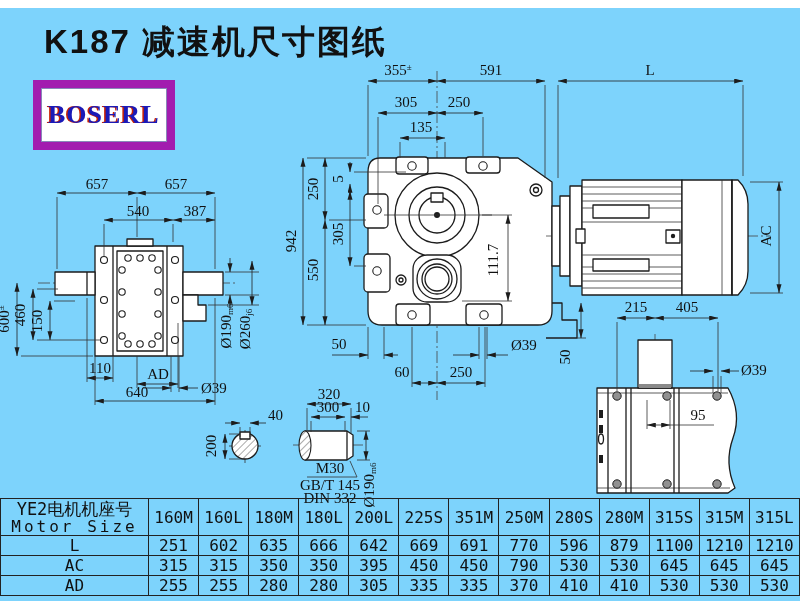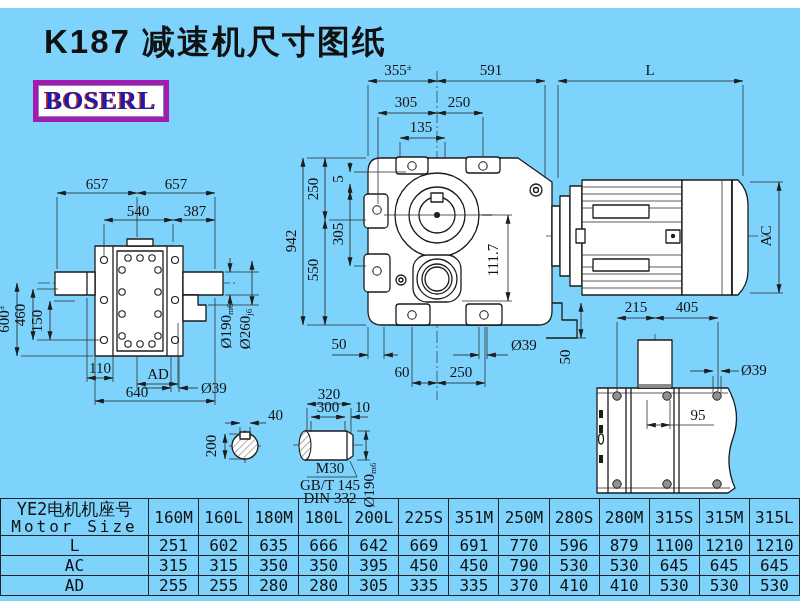--- a/index.html
+++ b/index.html
@@ -1,21 +1,21 @@
 <!DOCTYPE html>
 <html><head>
 <meta charset="utf-8">
 <style>
   html,body{margin:0;padding:0;background:#fff;}
   #stage{position:relative;width:800px;height:601px;background:#7dd3fc;overflow:hidden;
          font-family:"Liberation Serif",serif;margin-top:8px;}
   #title{position:absolute;left:44px;top:12px;font-family:"Liberation Sans",sans-serif;
          font-weight:bold;font-size:33px;letter-spacing:2px;color:#111;white-space:nowrap;}
-  #logo{position:absolute;left:33px;top:72px;border:5px solid #a21caf;
-        box-shadow:inset 0 0 0 1px #8888b8;background:#fff;padding:1px 7px;}
+  #logo{position:absolute;left:33px;top:72px;border:8px solid #a21caf;
+        box-shadow:inset 0 0 0 1px #8888b8;background:#fff;padding:12px 7px;}
   #logo span{font-family:"Liberation Serif",serif;font-weight:bold;font-size:26px;
         color:#1a1ab8;letter-spacing:1px;text-shadow:-1.5px 0 0 #cc2200;}
   svg{position:absolute;left:0;top:0;}
   svg text{font-family:"Liberation Serif",serif;font-size:15px;fill:#111;}
   .sm{font-size:9px;}
   .o{fill:none;stroke:#1c1c1c;stroke-width:1.3;stroke-linejoin:round;}
   .of{fill:#fff;stroke:#1c1c1c;stroke-width:1.3;stroke-linejoin:round;}
   .t{stroke:#333;stroke-width:.8;fill:none;}
   .dim{stroke:#222;stroke-width:.8;fill:none;}
   .cl{stroke:#444;stroke-width:.8;fill:none;stroke-dasharray:12 3 2 3;}

